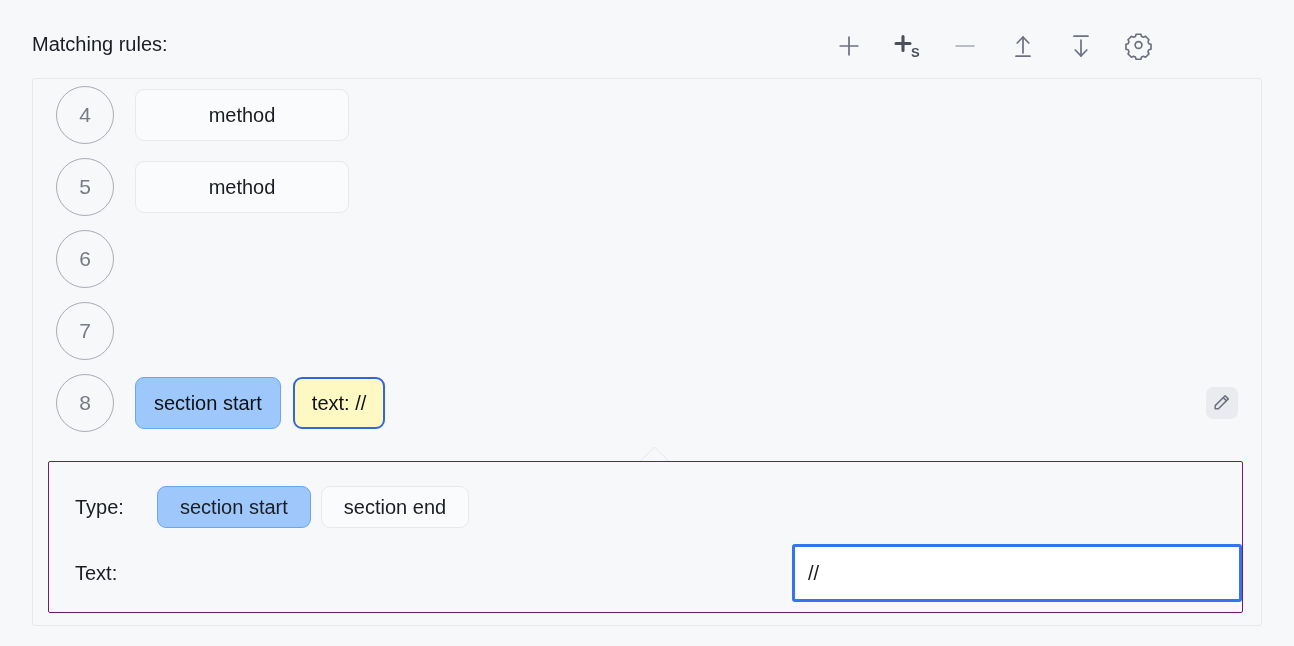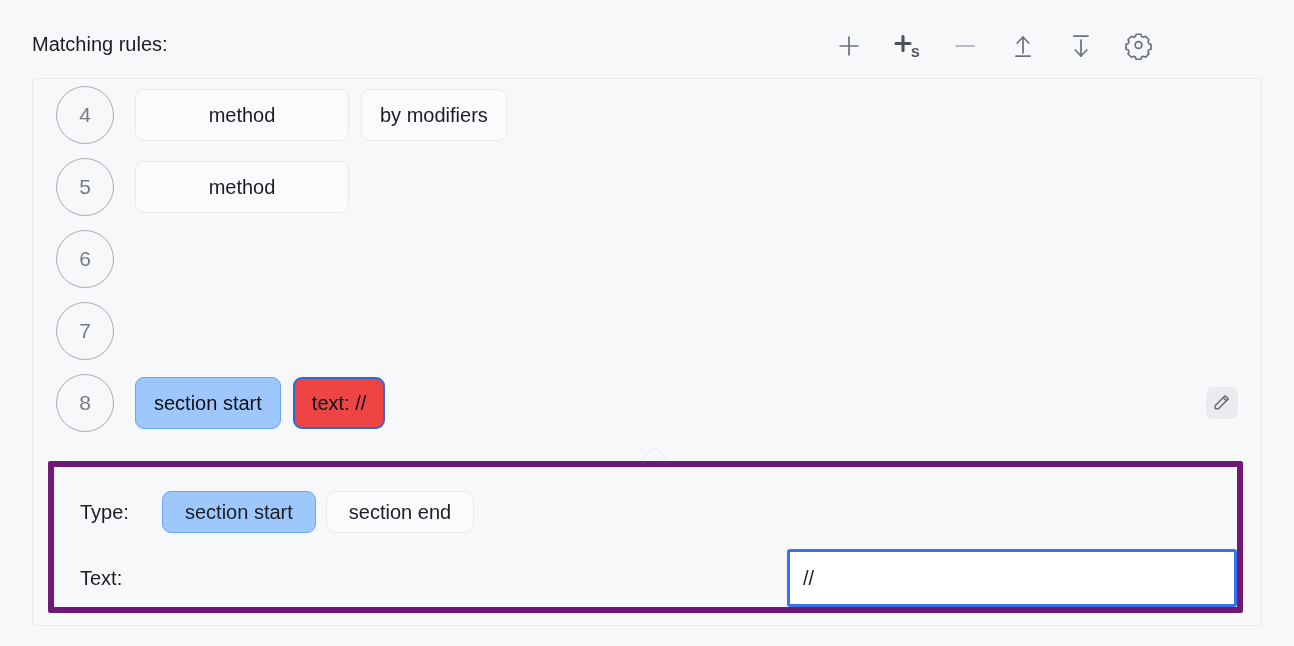--- a/index.html
+++ b/index.html
@@ -126,21 +126,21 @@
     cursor: pointer;
   }
   .chip.narrow { min-width: 0; }
 
   .chip.selected {
     background: #9ec7fb;
     border: 1px solid #6aa5f2;
     color: #0d1117;
   }
   .chip.selected.focused {
-    background: #ef4444;
+    background: #fef9c3;
     border: 2px solid #2f68d8;
     padding: 16px 17px;
   }
 
   .row-edit-btn {
     position: absolute;
     right: 23px;
     top: 50%;
     transform: translateY(-50%);
     width: 32px;
@@ -157,21 +157,21 @@
 
   
   .detail-panel {
     position: absolute;
     left: 15px;
     top: 382px;
     width: 1195px;
     height: 152px;
     box-sizing: border-box;
     background: #f7f8fa;
-    border: 6px solid #701a75;
+    border: 1px solid #701a75;
     border-radius: 2px;
   }
   .detail-arrow {
     position: absolute;
     left: 607px;
     top: 368px;
     width: 30px;
     height: 15px;
     overflow: hidden;
   }
@@ -308,21 +308,20 @@
 </div>
 
 <div class="rules-panel">
 
   <div class="rules-list">
 
     <div class="rule-row">
       <div class="rule-index">4</div>
       <div class="chips">
         <div class="chip">method</div>
-        <div class="chip narrow">by modifiers</div>
       </div>
     </div>
 
     <div class="rule-row">
       <div class="rule-index">5</div>
       <div class="chips">
         <div class="chip">method</div>
       </div>
     </div>
 

